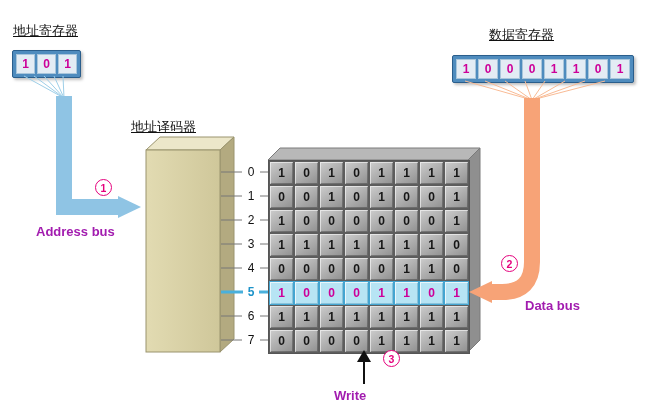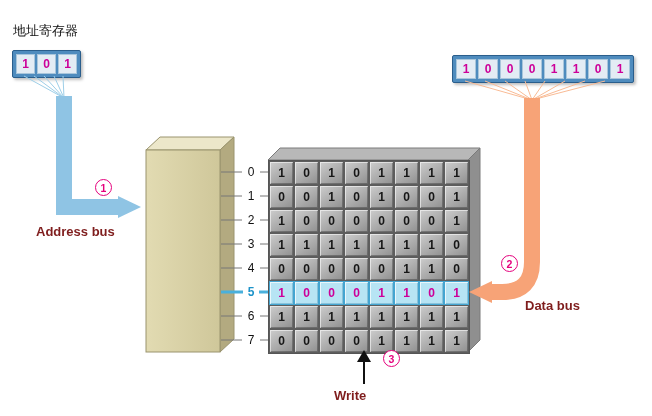--- a/index.html
+++ b/index.html
@@ -10,22 +10,22 @@
     --hl-bg:#b7e4f4;
     --hl-border:#44a5d1;
   }
   html,body{margin:0;padding:0;background:#fff;}
   body{font-family:"Liberation Sans","DejaVu Sans",sans-serif;}
   .canvas{position:relative;width:652px;height:416px;background:#fff;overflow:hidden;}
   svg.layer{position:absolute;left:0;top:0;pointer-events:none;}
   #underlay{z-index:1;}
   #overlay{z-index:6;}
 
-  .title{position:absolute;z-index:7;font-size:13px;color:#111;white-space:nowrap;}
-  .bus-label{position:absolute;z-index:7;font-size:13px;font-weight:bold;color:#7f1d1d;white-space:nowrap;}
+  .title{position:absolute;z-index:7;font-size:13px;color:#111;white-space:nowrap;text-decoration:underline;}
+  .bus-label{position:absolute;z-index:7;font-size:13px;font-weight:bold;color:#a21caf;white-space:nowrap;}
 
   .register{position:absolute;z-index:4;display:flex;gap:2px;padding:3px;
     background:#4f8cbe;border:1px solid #2a5e8c;border-radius:2px;
     box-shadow:2px 2px 3px rgba(0,0,0,.25);}
   .reg-cell{width:17px;height:18px;background:#e3ecf4;border:1px solid #a9c6db;
     color:var(--magenta);font-weight:bold;font-size:12px;
     display:flex;align-items:center;justify-content:center;}
   #data-reg .reg-cell{width:18px;}
 
   .memory-grid{position:absolute;left:268px;top:160px;z-index:3;
@@ -114,20 +114,22 @@
       <path d="M532,98 L532,262 Q532,292 502,292 L492,292" fill="none" style="stroke:var(--bus-orange)" stroke-width="16"></path>
       <polygon points="492,281 492,303 469,292" style="fill:var(--bus-orange)"></polygon>
     </g>
     <g>
       <line x1="364" y1="384" x2="364" y2="362" stroke="#111" stroke-width="2"></line>
       <polygon points="357,362 371,362 364,350" fill="#111"></polygon>
     </g>
   </svg>
 
   <div class="title" style="left:13px;top:22px">地址寄存器</div>
+  <div class="title" style="left:489px;top:26px">数据寄存器</div>
+  <div class="title" style="left:131px;top:118px">地址译码器</div>
 
   <div id="addr-reg" class="register" style="left:12px;top:50px">
       <div class="reg-cell">1</div>
       <div class="reg-cell">0</div>
       <div class="reg-cell">1</div>
     </div>
   <div id="data-reg" class="register" style="left:452px;top:55px">
       <div class="reg-cell">1</div>
       <div class="reg-cell">0</div>
       <div class="reg-cell">0</div>

